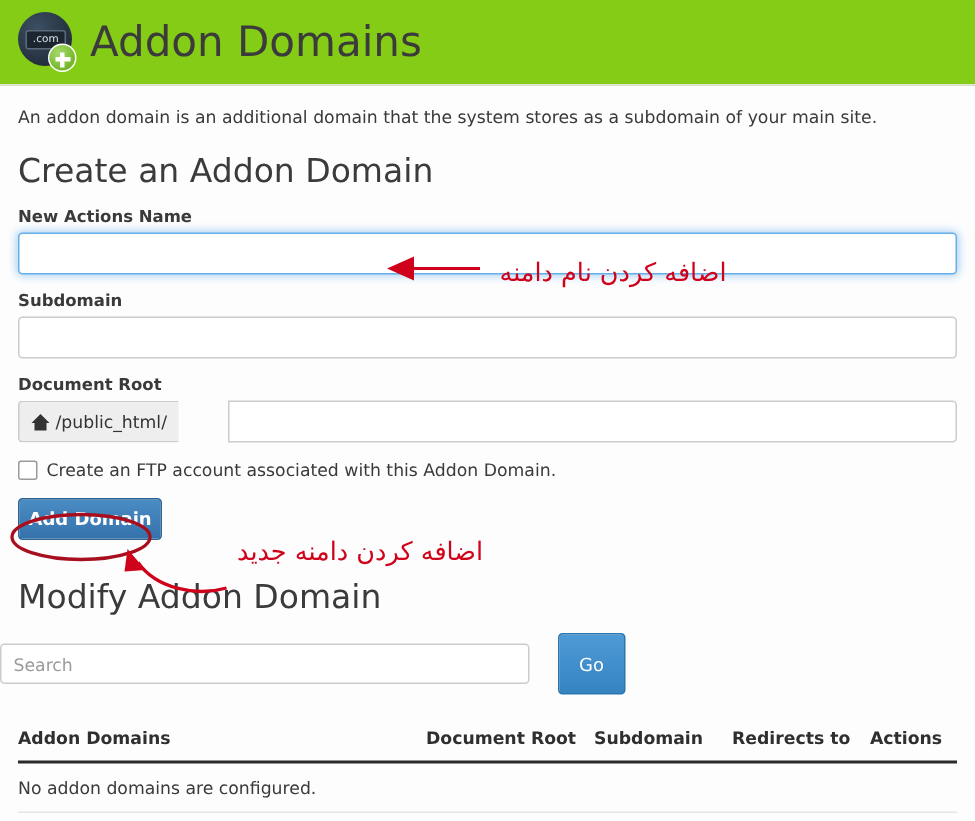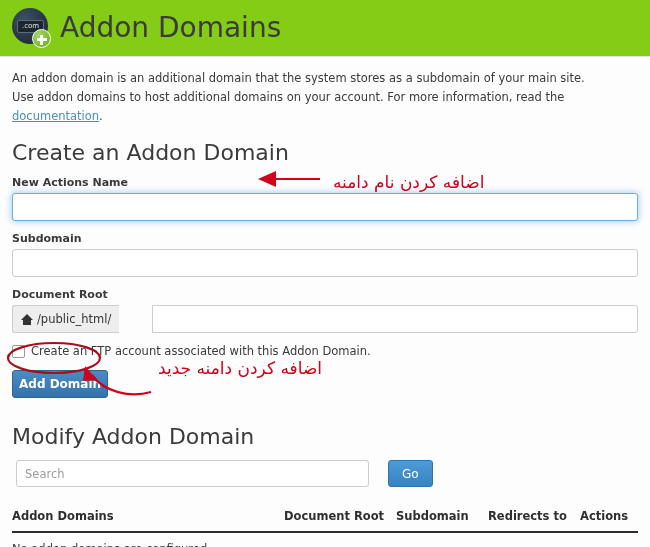--- a/index.html
+++ b/index.html
@@ -238,36 +238,36 @@
     background: #3c8dcc;
     background: linear-gradient(#4e9ad6, #3584c2);
     border: 1px solid #2b76b0;
     border-radius: 3px;
     color: #ffffff;
     font-size: 12px;
     padding: 6px 13px;
     line-height: 14px;
     cursor: pointer;
     font-family: "DejaVu Sans", "Liberation Sans", sans-serif;
-    height: 27px;
+    height: 41px;
     box-sizing: border-box;
   }
 
   .button-row {
     position: relative;
     padding: 0 12px;
     height: 40px;
   }
 
   
   .search-row {
     display: flex;
     align-items: center;
     gap: 19px;
-    padding: 0 16px;
+    padding: 0 0;
     margin-bottom: 18px;
   }
   .search-input {
     width: 353px;
     height: 27px;
     box-sizing: border-box;
     border: 1px solid #cccccc;
     border-radius: 3px;
     background: #ffffff;
     font-size: 11.5px;
@@ -336,21 +336,20 @@
     <div class="app-icon">
       <div class="disc"></div>
       <div class="comlabel">.com</div>
       <div class="plus"></div>
     </div>
     <div class="page-title">Addon Domains</div>
   </div>
 
   <div class="intro">
     <div>An addon domain is an additional domain that the system stores as a subdomain of your main site.</div>
-    <div><span>Use addon domains to host additional domains on your account. For more information, read the </span><a href="#">documentation</a><span>.</span></div>
   </div>
 
   <h2 class="section-title">Create an Addon Domain</h2>
 
   <div class="form-area">
 
     <div class="field-group">
       <label class="field-label">New Actions Name</label>
       <input class="text-input focused" type="text" autofocus="" placeholder="" style="">
     </div>

